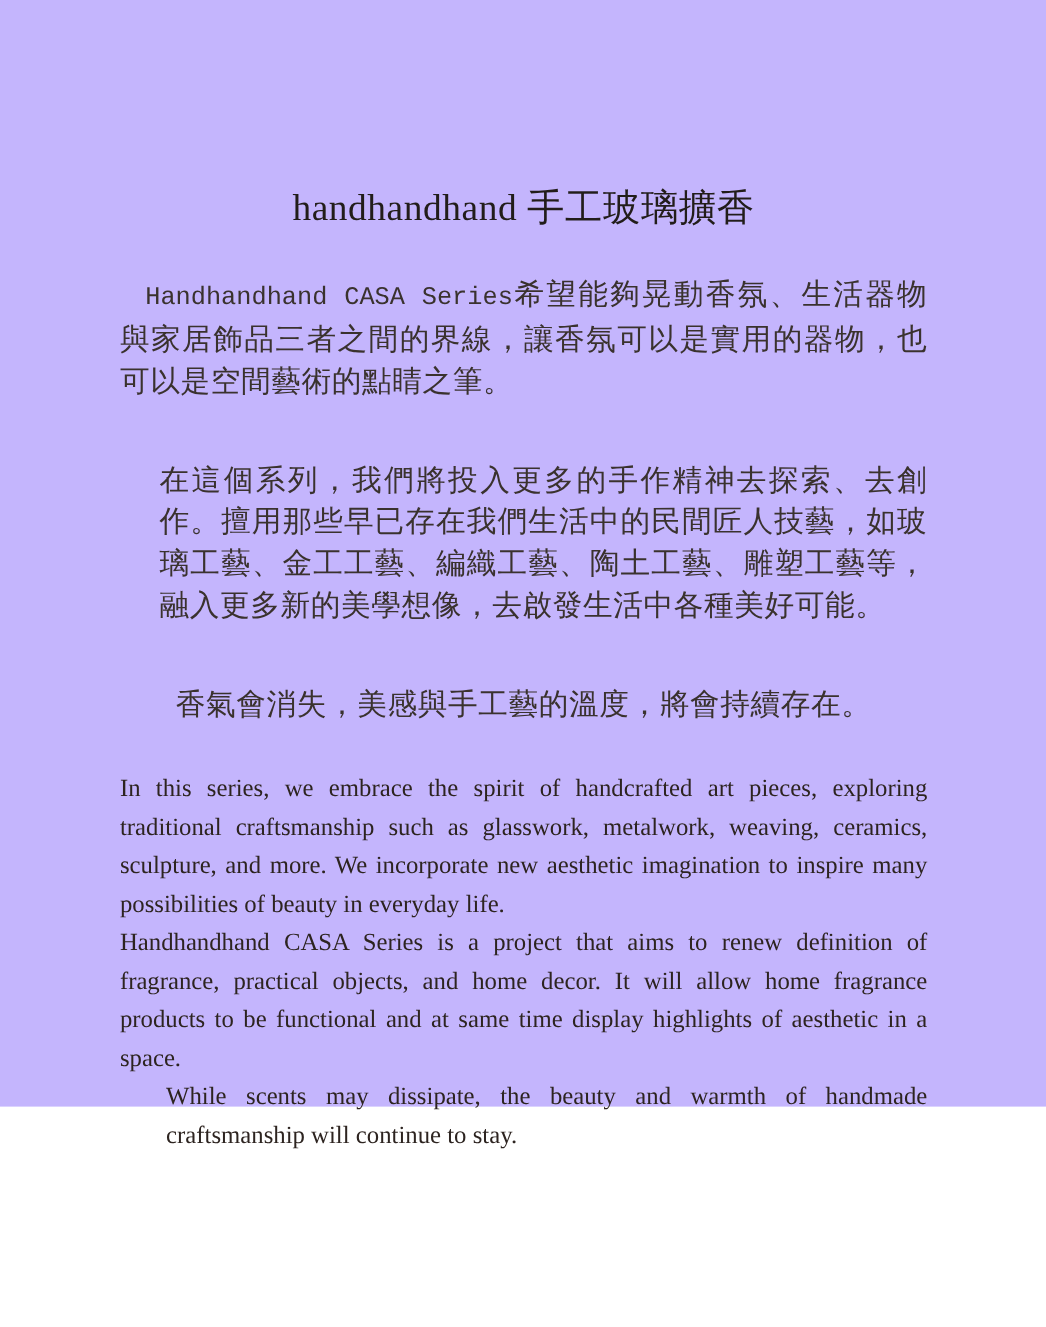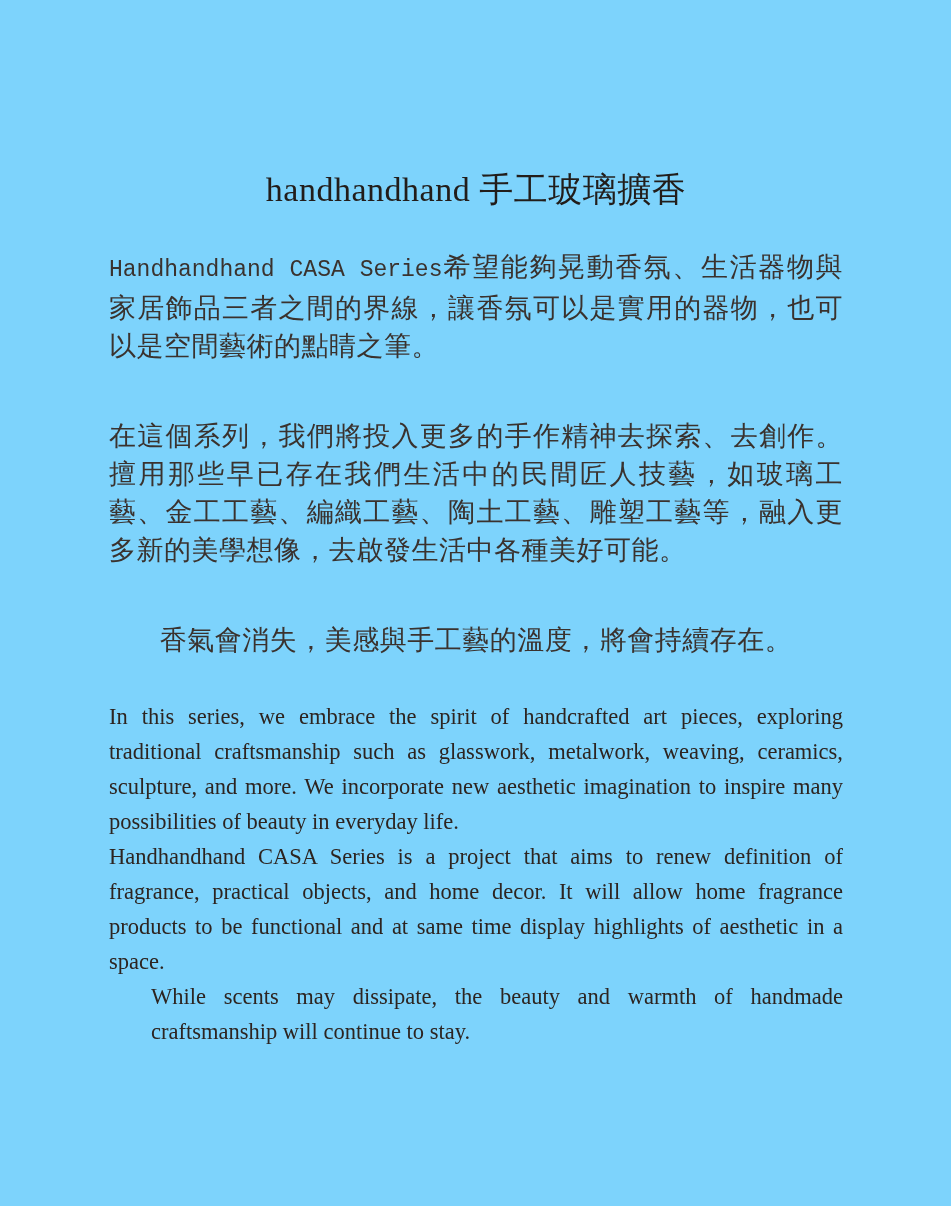--- a/index.html
+++ b/index.html
@@ -9,23 +9,23 @@
   }
   body {
     width: 951px;
     height: 1206px;
     overflow: hidden;
     font-family: "Liberation Serif", "DejaVu Serif", serif;
   }
   .page {
     box-sizing: border-box;
     width: 951px;
-    height: 1206px;
+    height: 1006px;
     padding: 0 108px 0 109px;
-    background: #7dd3fc;
+    background: #c4b5fd;
   }
   .doc-title {
     margin: 0;
     padding-top: 168px;
     font-size: 34px;
     font-weight: normal;
     line-height: 44px;
     text-align: center;
     color: #221d1a;
     letter-spacing: 0.5px;
@@ -33,26 +33,27 @@
   .zh-para {
     margin: 0;
     font-size: 27px;
     line-height: 38px;
     color: #3a322e;
     text-align: justify;
     text-justify: inter-ideograph;
     letter-spacing: 0.5px;
   }
   .zh-para-1 { margin-top: 36px; }
-  .zh-para-2 { margin-top: 52px; }
+  .zh-para-2 { margin-top: 52px; margin-left: 36px; }
   .zh-para-3 { margin-top: 52px; text-align: center; }
   .zh-latin {
     font-family: "Liberation Mono", "DejaVu Sans Mono", monospace;
     font-size: 23px;
     letter-spacing: 0px;
+    margin-left: 23px;
   }
   .en-block {
     margin-top: 40px;
   }
   .en-para {
     margin: 0;
     font-size: 22.5px;
     line-height: 35px;
     color: #2d2420;
     text-align: justify;

